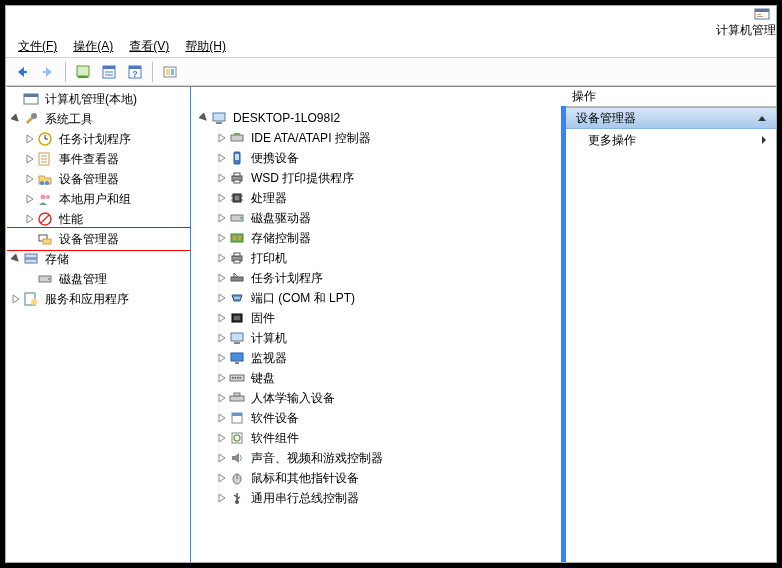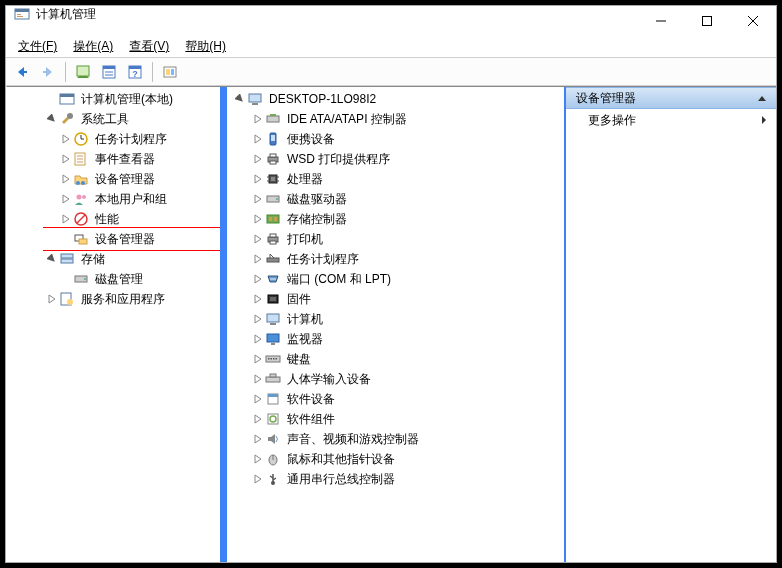--- a/index.html
+++ b/index.html
@@ -8,22 +8,22 @@
     font-family: "Microsoft YaHei", "Segoe UI", sans-serif;
     font-size: 12px; color: #000;
     width: 782px; height: 568px;
   }
   .window {
     background: #fff; width: 772px; height: 558px;
     display: flex; flex-direction: column;
     border: 1px solid #aaa;
   }
   .titlebar {
-    height: 30px; display: flex; align-items: flex-start;
-    padding: 0 0 0 8px; background: #fff;
+    height: 30px; display: flex; align-items: flex-end;
+    padding: 0 0 0 8px; background: #fff; flex-direction: column;
   }
   .titlebar .ticon { width: 16px; height: 16px; margin-right: 6px; }
   .titlebar .title { flex: 1; font-size: 12px; }
   .winbtn { width: 46px; height: 30px; display: flex; align-items: center; justify-content: center; }
   .menubar {
     height: 22px; display: flex; align-items: center; padding: 0 4px;
     background: #fff; border-bottom: 1px solid #d0d0d0;
   }
   .menuitem { padding: 2px 8px; font-size: 12px; text-decoration: underline; }
   .toolbar {
@@ -32,22 +32,22 @@
   }
   .tbtn { width: 24px; height: 24px; display: flex; align-items: center; justify-content: center; border: 1px solid transparent; }
   .tsep { width: 1px; height: 20px; background: #c0c0c0; margin: 0 3px; }
   .content {
     flex: 1; display: flex; border-top: 1px solid #888;
     border-left: 1px solid #fff; min-height: 0;
   }
   .pane {
     background: #fff; overflow: auto; position: relative;
   }
-  .pane.left { width: 184px; border-right: 7px solid #3b82f6; margin-left: 36px; }
-  .pane.mid { flex: 1; border-right: 2px solid #3b82f6; }
+  .pane.left { width: 184px; border-right: 1px solid #3b82f6; }
+  .pane.mid { flex: 1; border-right: 5px solid #3b82f6; margin-top: 19px; }
   .pane.right { width: 210px; }
   .right-header {
     background: #fff; border-bottom: 1px solid #c0c0c0;
     height: 20px; display: flex; align-items: center; padding: 0 6px;
     font-size: 12px;
   }
   .right-sel {
     background: linear-gradient(#d6e6f7, #a9c8eb);
     border-top: 1px solid #8ab4e8; border-bottom: 1px solid #8ab4e8;
     height: 22px; display: flex; align-items: center; padding: 0 10px;
@@ -607,20 +607,21 @@
                 <line x1="8" y1="3" x2="8" y2="12" stroke="#555" stroke-width="1.5"></line>
                 <path d="M8 7 l-3 -2 M8 9 l3 -2" stroke="#555" stroke-width="1.5" fill="none"></path>
               </svg></span>
             <span class="label">通用串行总线控制器</span>
           </div>
 
       </div>
     </div>
 
     <div class="pane right">
+      <div class="right-header">操作</div>
       <div class="right-sel">
         <span>设备管理器</span>
         <span class="up"></span>
       </div>
       <div class="right-action">
         <span>更多操作</span>
         <span class="caret"></span>
       </div>
     </div>
 

